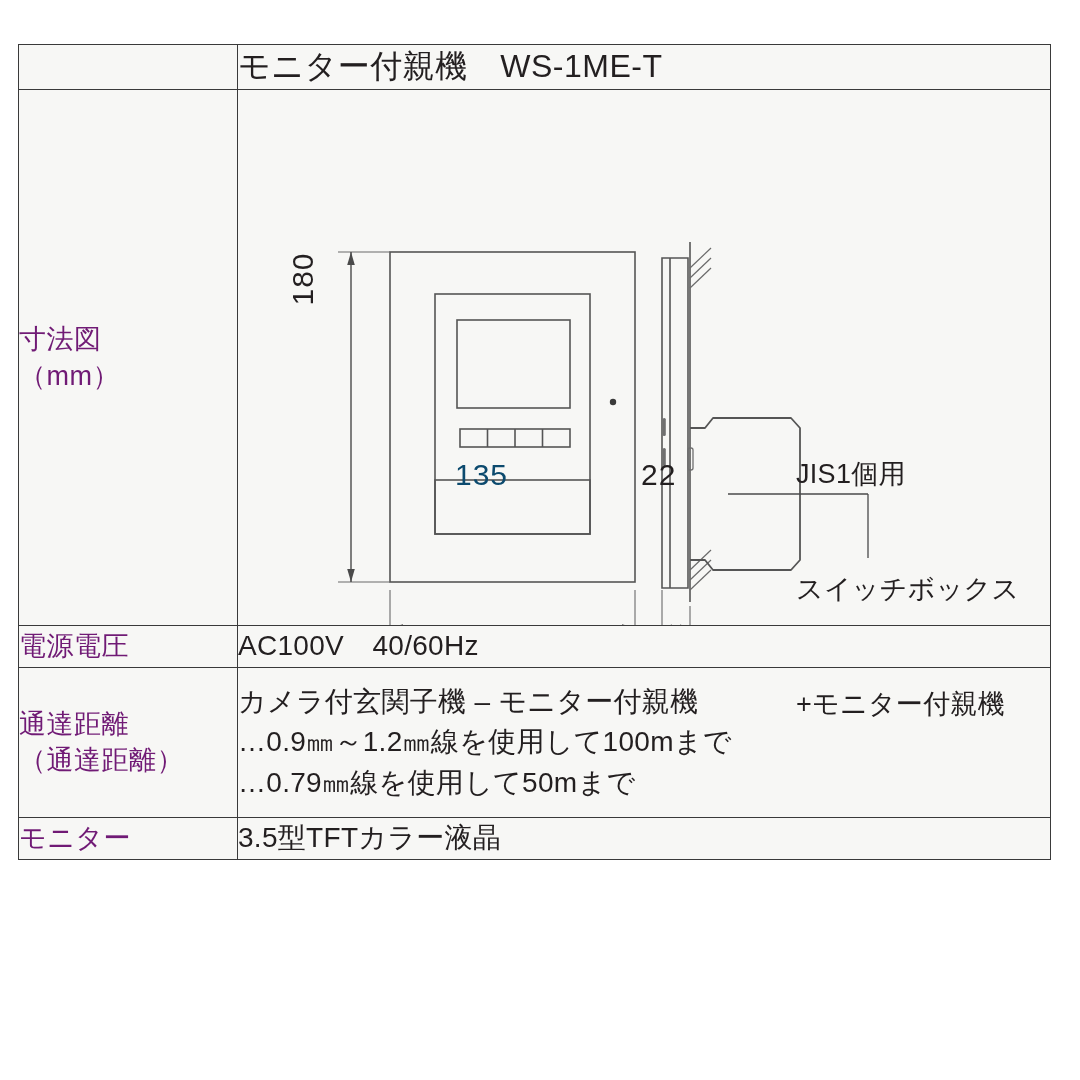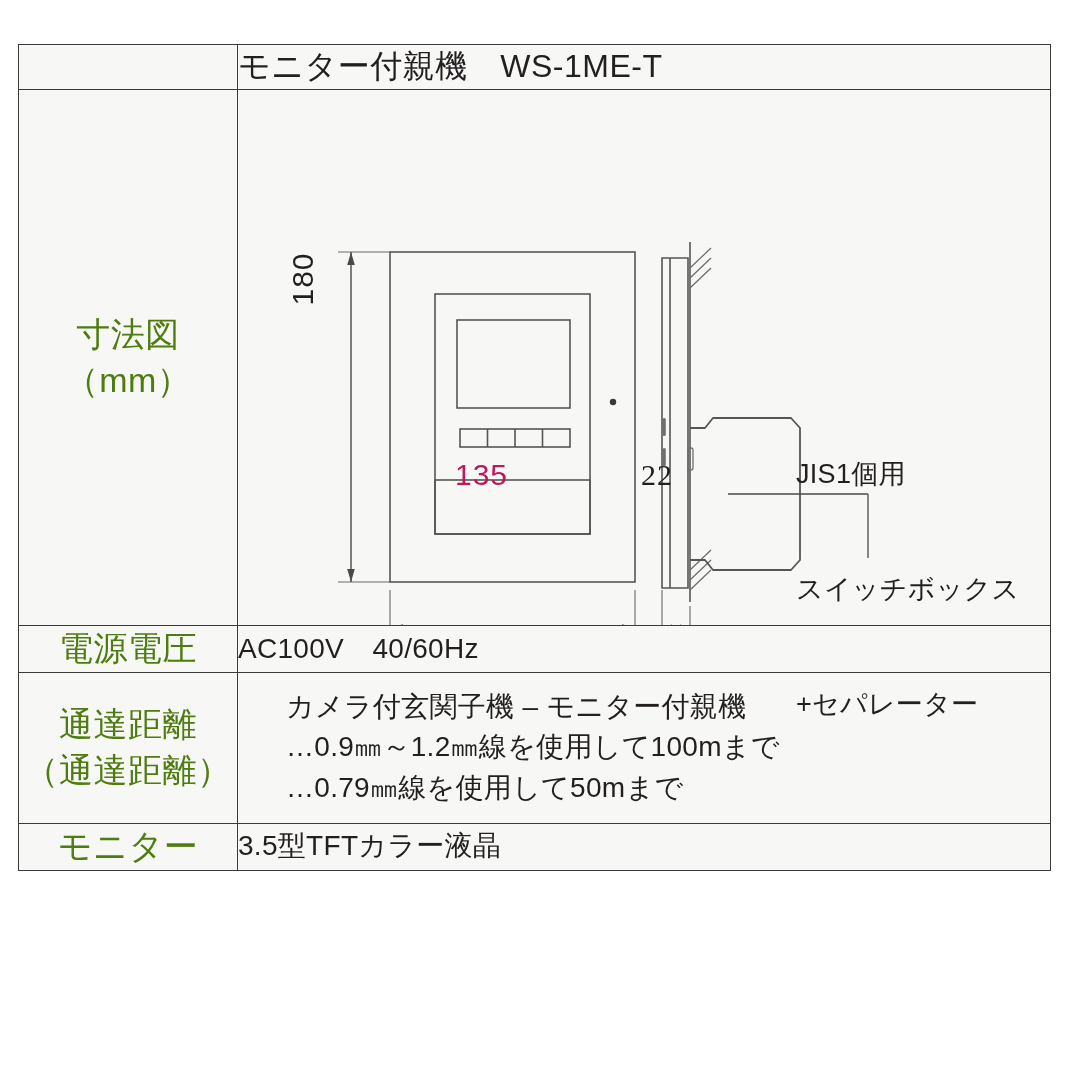--- a/index.html
+++ b/index.html
@@ -30,36 +30,35 @@
   table.spec td {
     border: 1.6px solid #3a3a3a;
     background: #f7f7f5;
     vertical-align: middle;
     padding: 0;
   }
   .col-label { width: 219px; }
   .col-value { width: 813px; }
 
   .label-cell {
-    text-align: center;
-    font-size: 34px;
+    font-size: 27px;
     line-height: 1.35;
-    color: #4d7c0f;
+    color: #701a75;
     letter-spacing: 0.5px;
     padding: 6px 4px;
   }
   .value-cell {
     font-size: 28px;
     line-height: 1.45;
     color: #231f20;
     padding: 10px 0 10px 32px;
     letter-spacing: 0.3px;
   }
   .value-cell.multi { padding-top: 14px; padding-bottom: 14px; }
-  .value-line { white-space: pre; margin-left: 48px; }
+  .value-line { white-space: pre; }
 
   .header-cell {
     font-size: 32px;
     padding: 16px 0 16px 32px;
     letter-spacing: 0.5px;
     color: #231f20;
     white-space: pre;
   }
   .blank-cell { background: #f7f7f5; }
 
@@ -83,31 +82,30 @@
     color: #231f20;
     transform: rotate(-90deg);
     transform-origin: center center;
     letter-spacing: 1px;
   }
   .dim-135 {
     position: absolute;
     left: 217px;
     top: 368px;
     font-size: 30px;
-    color: #be185d;
+    color: #0c4a6e;
     letter-spacing: 1px;
   }
   .dim-22 {
     position: absolute;
     left: 403px;
     top: 368px;
     font-size: 30px;
     color: #231f20;
     letter-spacing: 1px;
-    font-family: Liberation Serif, serif;
   }
   .callout {
     position: absolute;
     left: 558px;
     top: 288px;
     font-size: 27px;
     line-height: 1.42;
     color: #231f20;
     letter-spacing: 0.3px;
     white-space: pre;
@@ -223,21 +221,21 @@
               <polygon points="452,538 442,534.4 442,541.6" fill="#4a4a4a"></polygon>
             </svg>
 
             <div class="dim-180">180</div>
             <div class="dim-135">135</div>
             <div class="dim-22">22</div>
 
             <div class="callout">
               <div>JIS1個用</div>
               <div>スイッチボックス</div>
-              <div>+セパレーター</div>
+              <div>+モニター付親機</div>
             </div>
           </div>
         </td>
       </tr>
 
       <tr>
         <td class="label-cell">電源電圧</td>
         <td class="value-cell">AC100V　40/60Hz</td>
       </tr>
 

